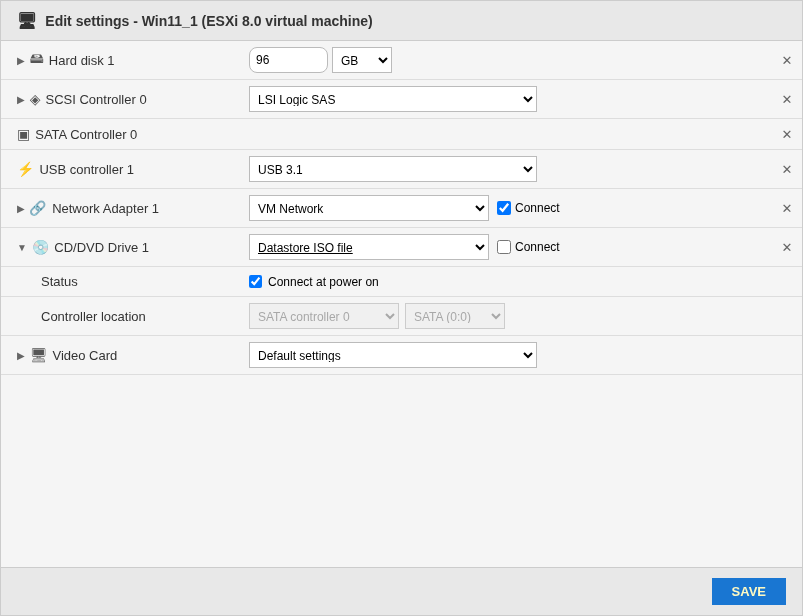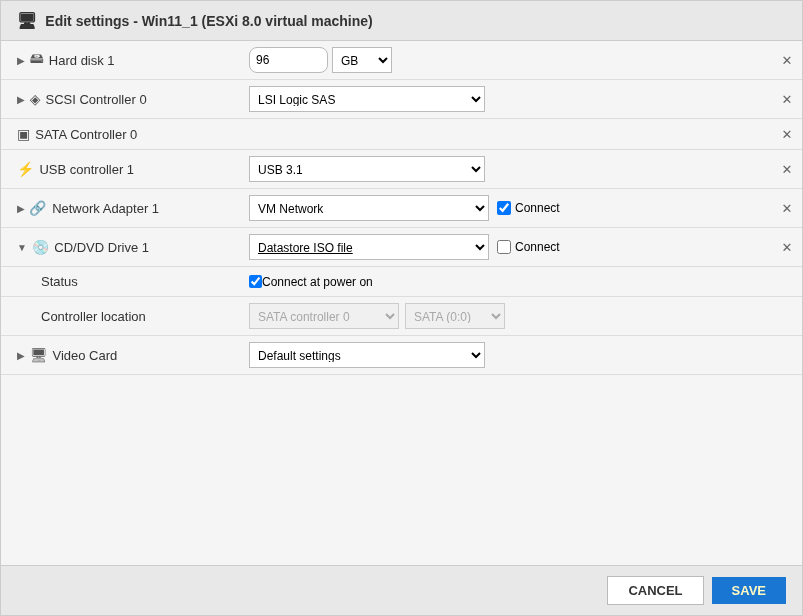--- a/index.html
+++ b/index.html
@@ -117,21 +117,21 @@
       align-items: center;
     }
     .disk-size-input {
       width: 79px;
       border-radius: 8px;
     }
     .disk-unit-select {
       width: 60px;
     }
     .full-select {
-      width: 236px;
+      width: 288px;
     }
     .network-controls {
       display: flex;
       align-items: center;
       gap: 8px;
     }
     .network-select {
       width: 240px;
     }
     .connect-label {
@@ -182,20 +182,21 @@
       color: #888;
     }
     .ctrl-select2 {
       width: 100px;
       background: #eee;
       color: #888;
     }
     .status-row {
       display: flex;
       align-items: center;
+      gap: 6px;
       font-size: 12px;
     }
     .cancel-btn {
       border: 1px solid #bbb;
       background: #fff;
       color: #333;
       padding: 6px 20px;
       cursor: pointer;
       font-size: 13px;
       font-weight: bold;
@@ -387,16 +388,15 @@
           </select>
         </td>
         <td class="action-cell"></td>
       </tr>
 
     </tbody>
       </table>
   </div>
 
   <div class="dialog-footer">
-    <button class="cancel-btn">CANCEL</button>
     <button class="save-btn">SAVE</button>
   </div>
 </div>
 
 </body></html>

